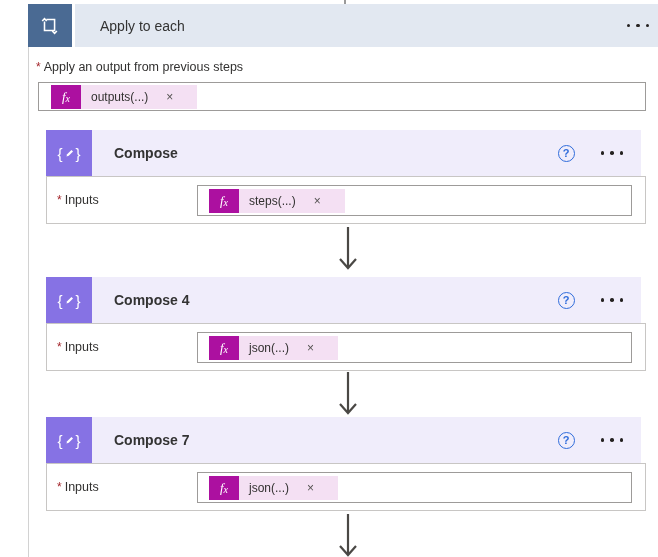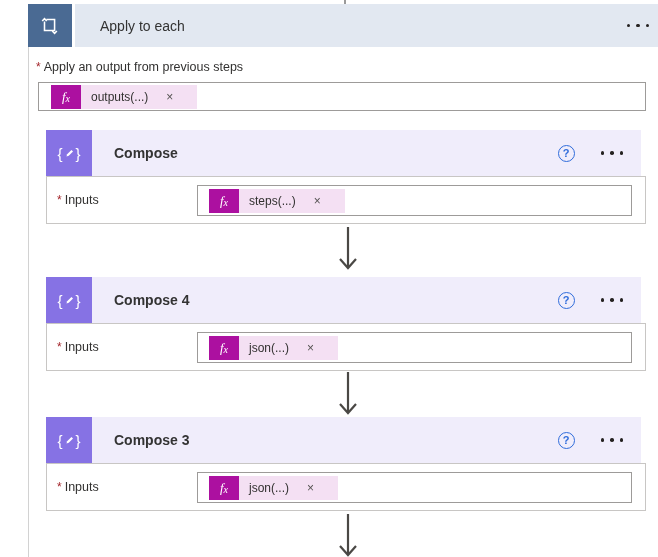--- a/index.html
+++ b/index.html
@@ -183,21 +183,21 @@
 
     <div class="card" style="top:413px">
       <div class="card-header">
         <div class="card-icon">
           <span>{</span>
           <svg width="11" height="11" viewBox="0 0 14 14">
               <path d="M3.2 10.8 L4 8 L9.5 2.5 L11.5 4.5 L6 10 L3.2 10.8 Z" fill="#ffffff"></path>
             </svg>
           <span>}</span>
         </div>
-        <span class="card-title">Compose 3</span>
+        <span class="card-title">Compose 7</span>
         <span class="card-actions">
           <span class="help">?</span>
           <span class="dots">
               <i></i>
               <i></i>
               <i></i>
             </span>
         </span>
       </div>
       <div class="card-body">

